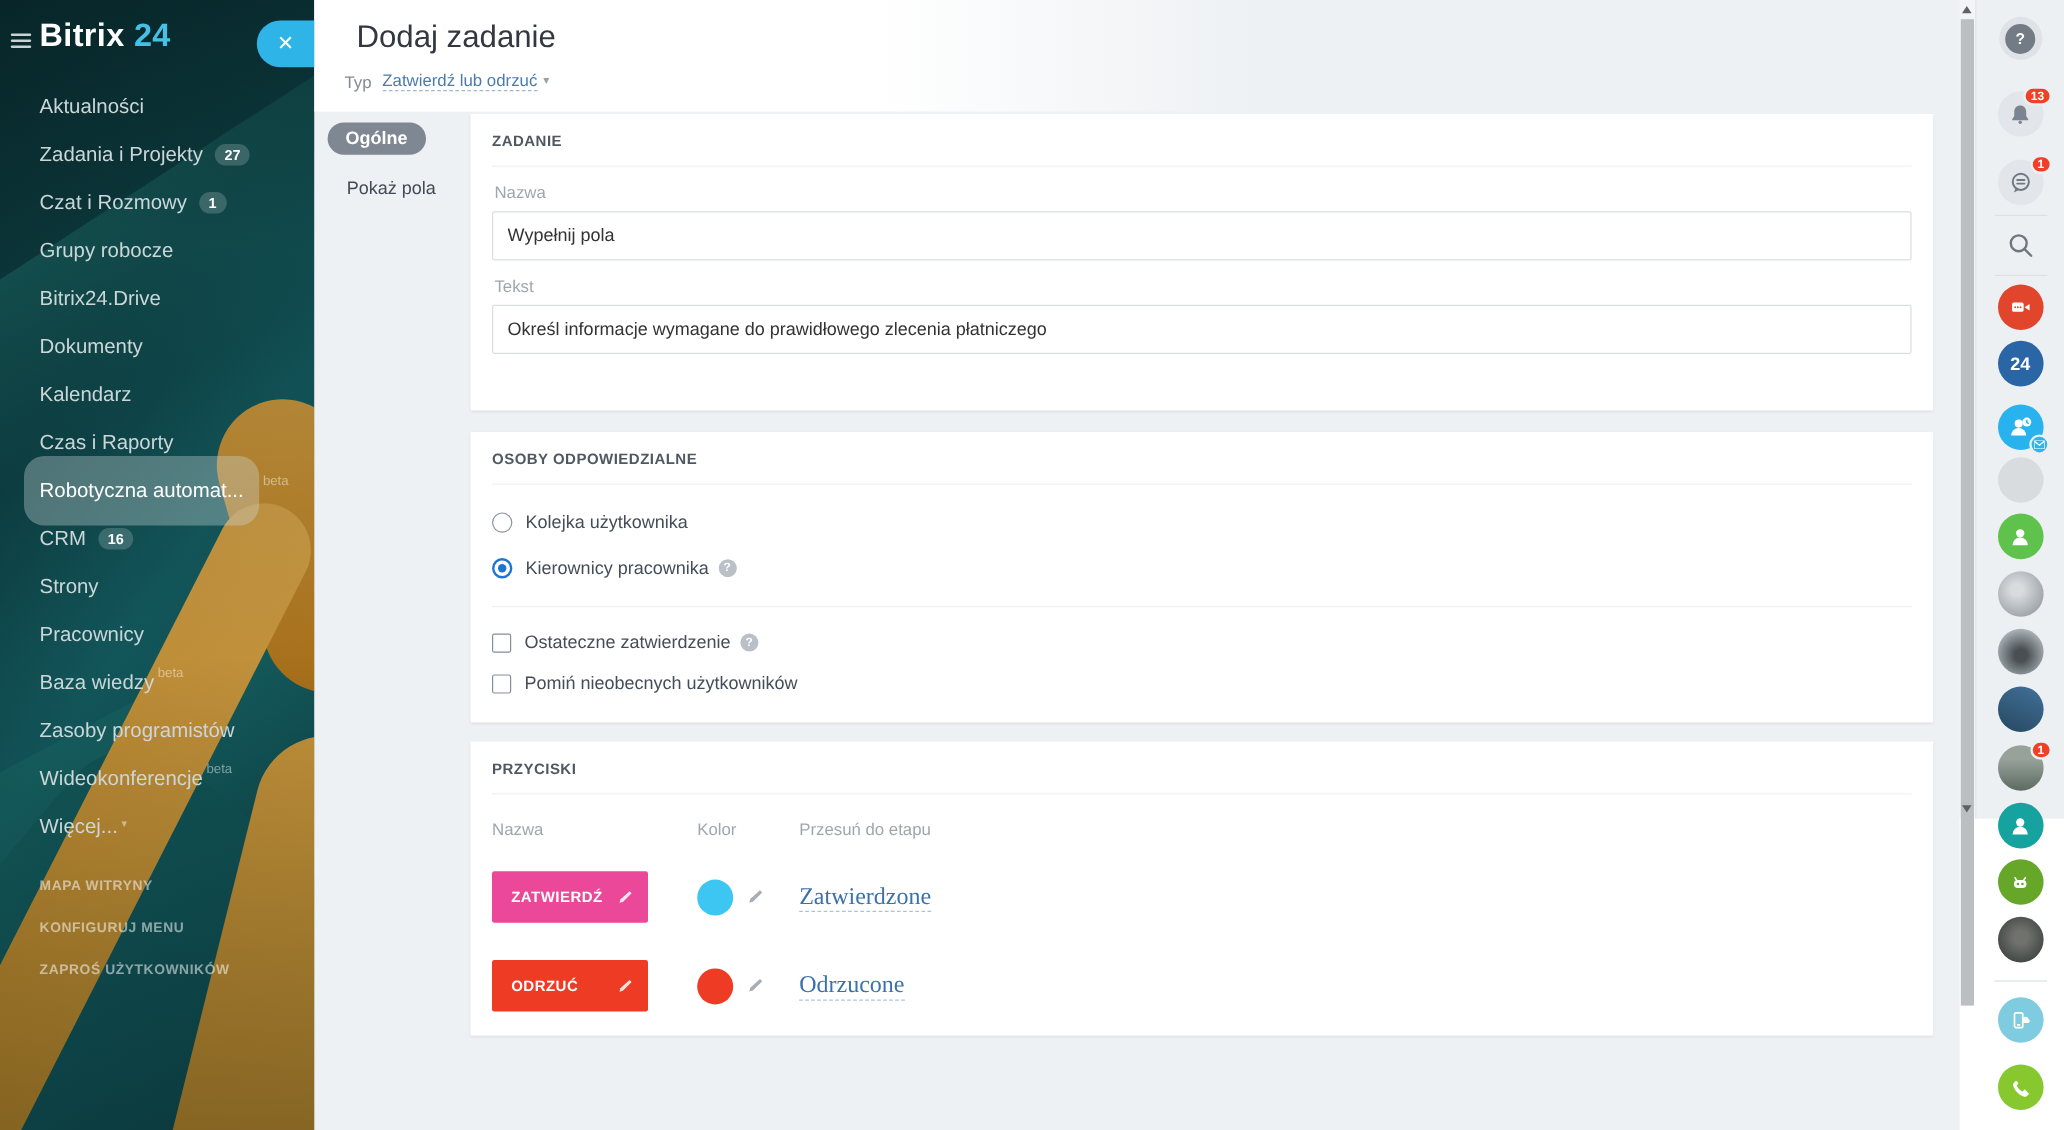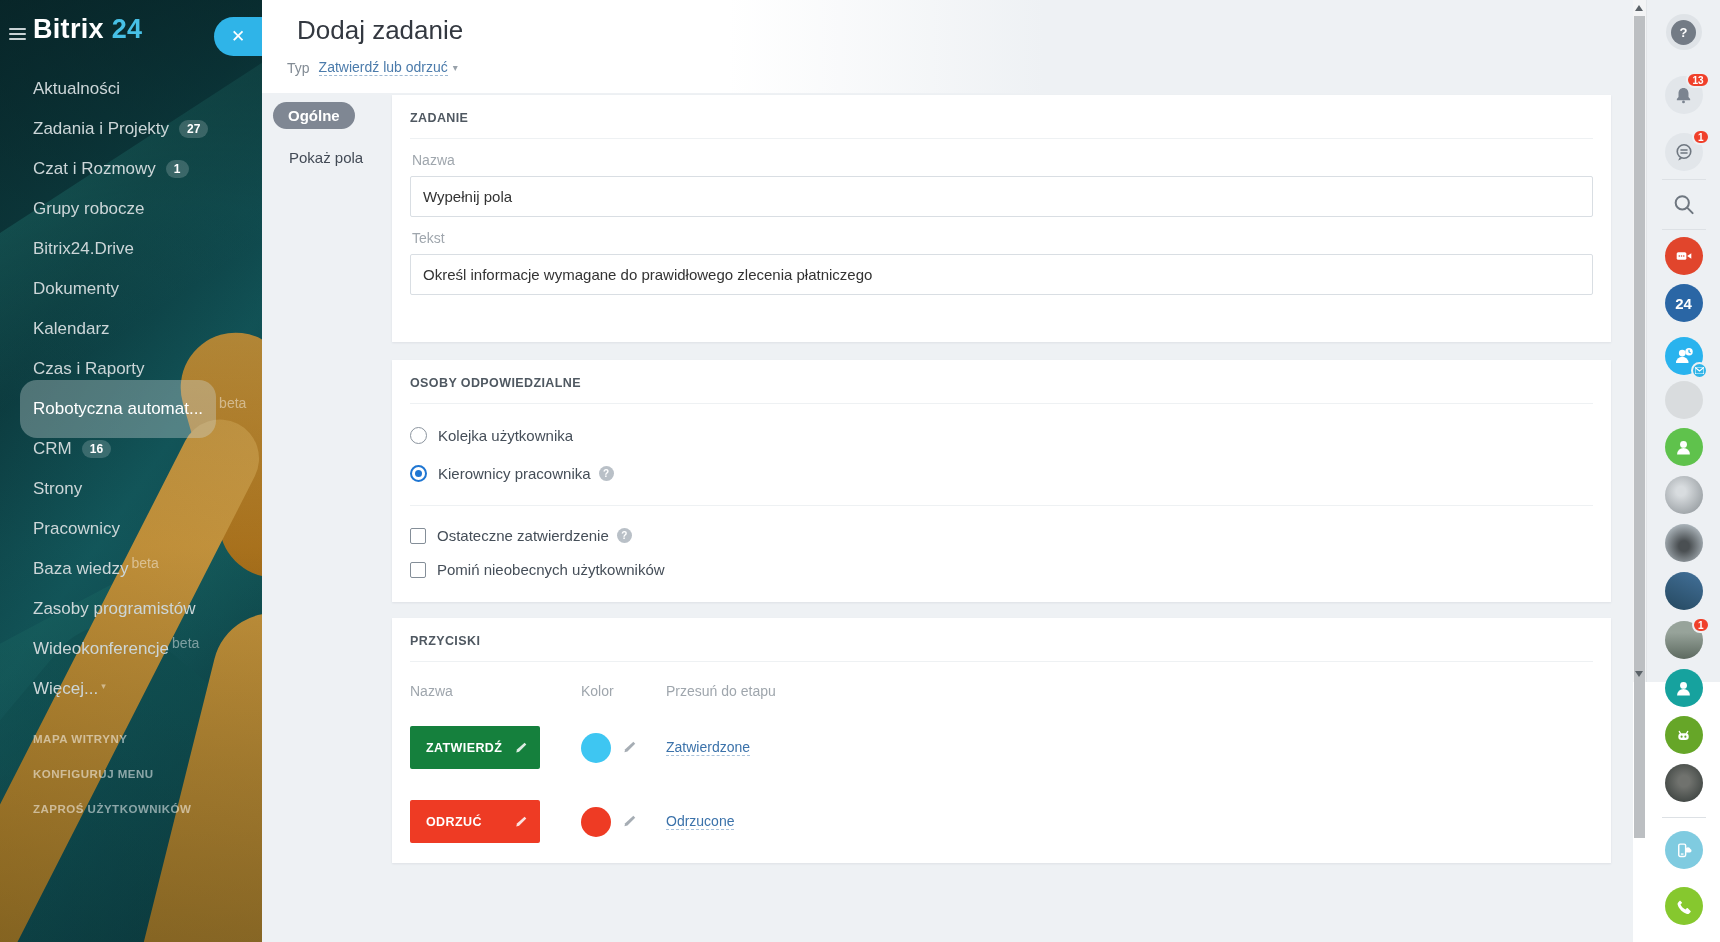--- a/index.html
+++ b/index.html
@@ -35,21 +35,21 @@
     border-radius:22px 0 0 22px; display:flex; align-items:center; justify-content:center;
     color:#fff; font-size:17px; cursor:pointer; }
 
   .sb-nav { position:relative; z-index:2; padding-top:69px; list-style:none; }
   .sb-item { height:40px; display:flex; align-items:center; padding-left:33px; color:#ccd6d8; font-size:17px;
     cursor:pointer; white-space:nowrap; }
   .sb-item .pill { color:#ccd6d8; }
   .sb-item.active .pill { background:rgba(206,217,219,.35); color:#fff; border-radius:17px; padding:19px 13px; margin-left:-13px; }
   .sb-badge { margin-left:10px; background:rgba(255,255,255,.18); color:#fff; font-size:12px; font-weight:bold;
     padding:2px 8px; border-radius:10px; line-height:1.2; }
-  .sb-beta { font-size:14px; color:rgba(255,255,255,.45); margin-left:3px; align-self:flex-start; margin-top:6px; }
+  .sb-beta { font-size:11px; color:rgba(255,255,255,.45); margin-left:3px; align-self:flex-start; margin-top:6px; }
   .sb-foot { position:relative; z-index:2; margin-top:13px; padding-left:33px; }
   .sb-foot-link { display:block; height:35px; line-height:35px; font-size:11.5px; font-weight:bold;
     color:rgba(255,255,255,.52); letter-spacing:.5px; cursor:pointer; white-space:nowrap; }
 
   
   .main { position:relative; flex:1 1 auto; height:942px; background:#eef1f4; }
   .main-header { position:relative; height:93px;
     background:linear-gradient(90deg,#ffffff 0%,#ffffff 34%,#eef1f4 57%,#eef1f4 100%); }
   .page-title { position:absolute; left:35px; top:15px; font-size:26px; color:#333840; font-weight:normal; }
   .typ-row { position:absolute; left:25px; top:59px; font-size:14px; display:flex; align-items:center; }
@@ -87,21 +87,21 @@
   .btn-grid.hdr { margin-top:21px; }
   .btn-grid.r1 { margin-top:27px; }
   .btn-grid.r2 { margin-top:31px; }
   .col-h { font-size:14px; color:#9fa6ad; }
   .action-btn { width:130px; height:43px; border:none; border-radius:2px; color:#fff; font-weight:bold; font-size:12.5px;
     letter-spacing:.4px; display:flex; align-items:center; justify-content:space-between; padding:0 12px 0 16px;
     cursor:pointer; font-family:"Liberation Sans","DejaVu Sans",sans-serif; }
   .action-btn svg { opacity:.85; }
   .color-cell { display:flex; align-items:center; gap:11px; }
   .color-dot { width:30px; height:30px; border-radius:50%; cursor:pointer; }
-  .stage-link { font-size:14px; color:#3b72aa; border-bottom:1px dashed #a9c2da; cursor:pointer; justify-self:start; }
+  .stage-link { font-size:20px; color:#3b72aa; border-bottom:1px dashed #a9c2da; cursor:pointer; justify-self:start;font-family:Liberation Serif, serif; }
 
   .bottom-bar { position:absolute; left:0; right:0; bottom:0; height:69px; background:#fff; border-top:1px solid #e3e7ea;
     display:flex; align-items:center; justify-content:center; gap:27px; }
   .save-btn { background:#bed335; border:none; color:#515a1a; font-weight:bold; font-size:13px; letter-spacing:.7px;
     height:44px; padding:0 25px; border-radius:2px; cursor:pointer; font-family:"Liberation Sans","DejaVu Sans",sans-serif; }
   .cancel-btn { background:none; border:none; color:#535c69; font-weight:bold; font-size:13px; letter-spacing:.7px;
     cursor:pointer; font-family:"Liberation Sans","DejaVu Sans",sans-serif; }
 
   
   .vscroll { position:relative; width:13px; flex:0 0 13px; background:#f3f4f5; }
@@ -279,21 +279,21 @@
 
       <section class="card btns">
         <div class="section-title">PRZYCISKI</div>
         <div class="sec-div"></div>
         <div class="btn-grid hdr">
           <span class="col-h">Nazwa</span>
           <span class="col-h">Kolor</span>
           <span class="col-h">Przesuń do etapu</span>
         </div>
         <div class="btn-grid r1">
-          <button class="action-btn" style="background: #15803d;">
+          <button class="action-btn" style="background: #ec4899;">
             <span>ZATWIERDŹ</span>
             <svg width="14" height="14" viewBox="0 0 16 16" fill="#fff">
                 <path d="M12.1 1.9l2 2L5.8 12.2l-3.2.8.8-3.2L12.1 1.9z"></path>
               </svg>
           </button>
           <span class="color-cell">
             <span class="color-dot" style="background: rgb(62, 198, 242);"></span>
             <svg width="15" height="15" viewBox="0 0 16 16" fill="#a6adb4">
                 <path d="M12.1 1.9l2 2L5.8 12.2l-3.2.8.8-3.2L12.1 1.9z"></path>
               </svg>

